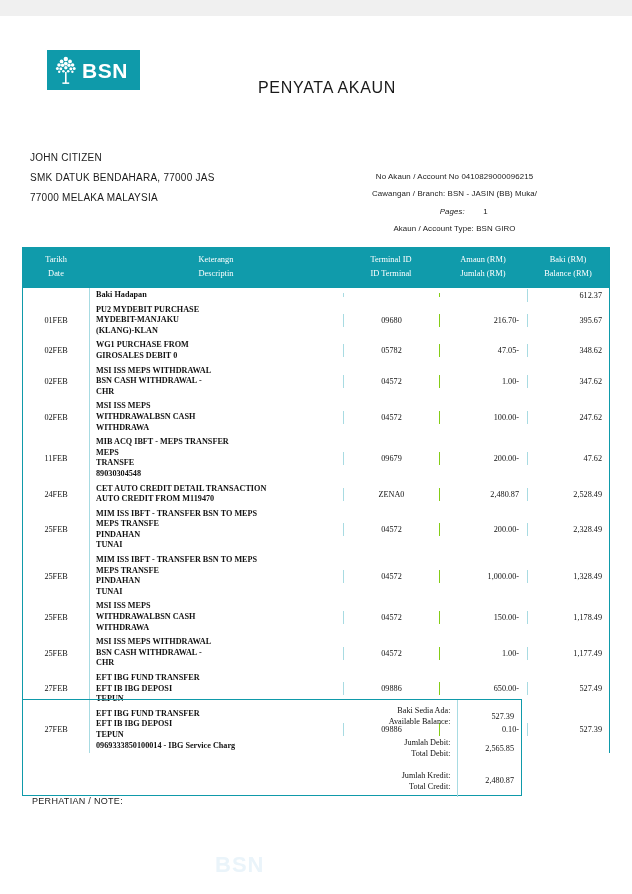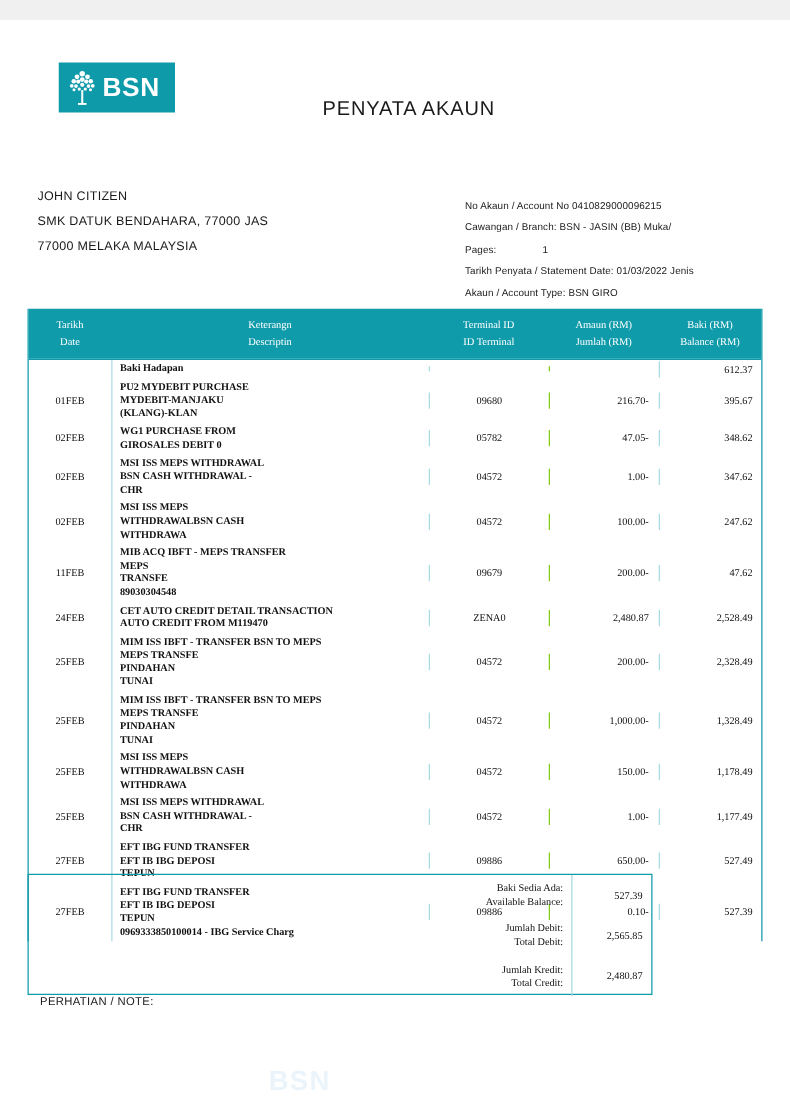--- a/index.html
+++ b/index.html
@@ -70,32 +70,34 @@
     left: 30px;
     top: 132px;
     font-size: 10px;
     color: #1a1a1a;
     line-height: 20px;
     letter-spacing: 0.25px;
   }
   .meta {
     position: absolute;
     left: 372px;
-    top: 140px;
+    top: 152px;
     font-size: 7.9px;
     color: #1a1a1a;
     line-height: 17.4px;
     letter-spacing: 0.1px;
+    text-align: center;
   }
   .meta .pages-row {
     display: block;
   }
   .meta .pages-label {
     display: inline-block;
     width: 62px;
+    font-style: italic;
   }
 
   
   .table {
     position: absolute;
     left: 22px;
     top: 231px;
     width: 588px;
     border-left: 1px solid #0f9aaa;
     border-right: 1px solid #0f9aaa;
@@ -252,21 +254,20 @@
   <div class="addr">
     <div>JOHN CITIZEN</div>
     <div>SMK DATUK BENDAHARA, 77000 JAS</div>
     <div>77000  MELAKA MALAYSIA</div>
   </div>
 
   <div class="meta">
     <div>No Akaun / Account No 0410829000096215</div>
     <div>Cawangan / Branch: BSN - JASIN (BB) Muka/</div>
     <div class="pages-row"><span class="pages-label">Pages:</span><span>1</span></div>
-    <div>Tarikh Penyata / Statement Date: 01/03/2022 Jenis</div>
     <div>Akaun / Account Type: BSN GIRO</div>
   </div>
 
   <div class="table">
     <div class="thead">
       <div class="cell c-date">
         <span>Tarikh</span>
         <span>Date</span>
       </div>
       <div class="cell c-desc">

